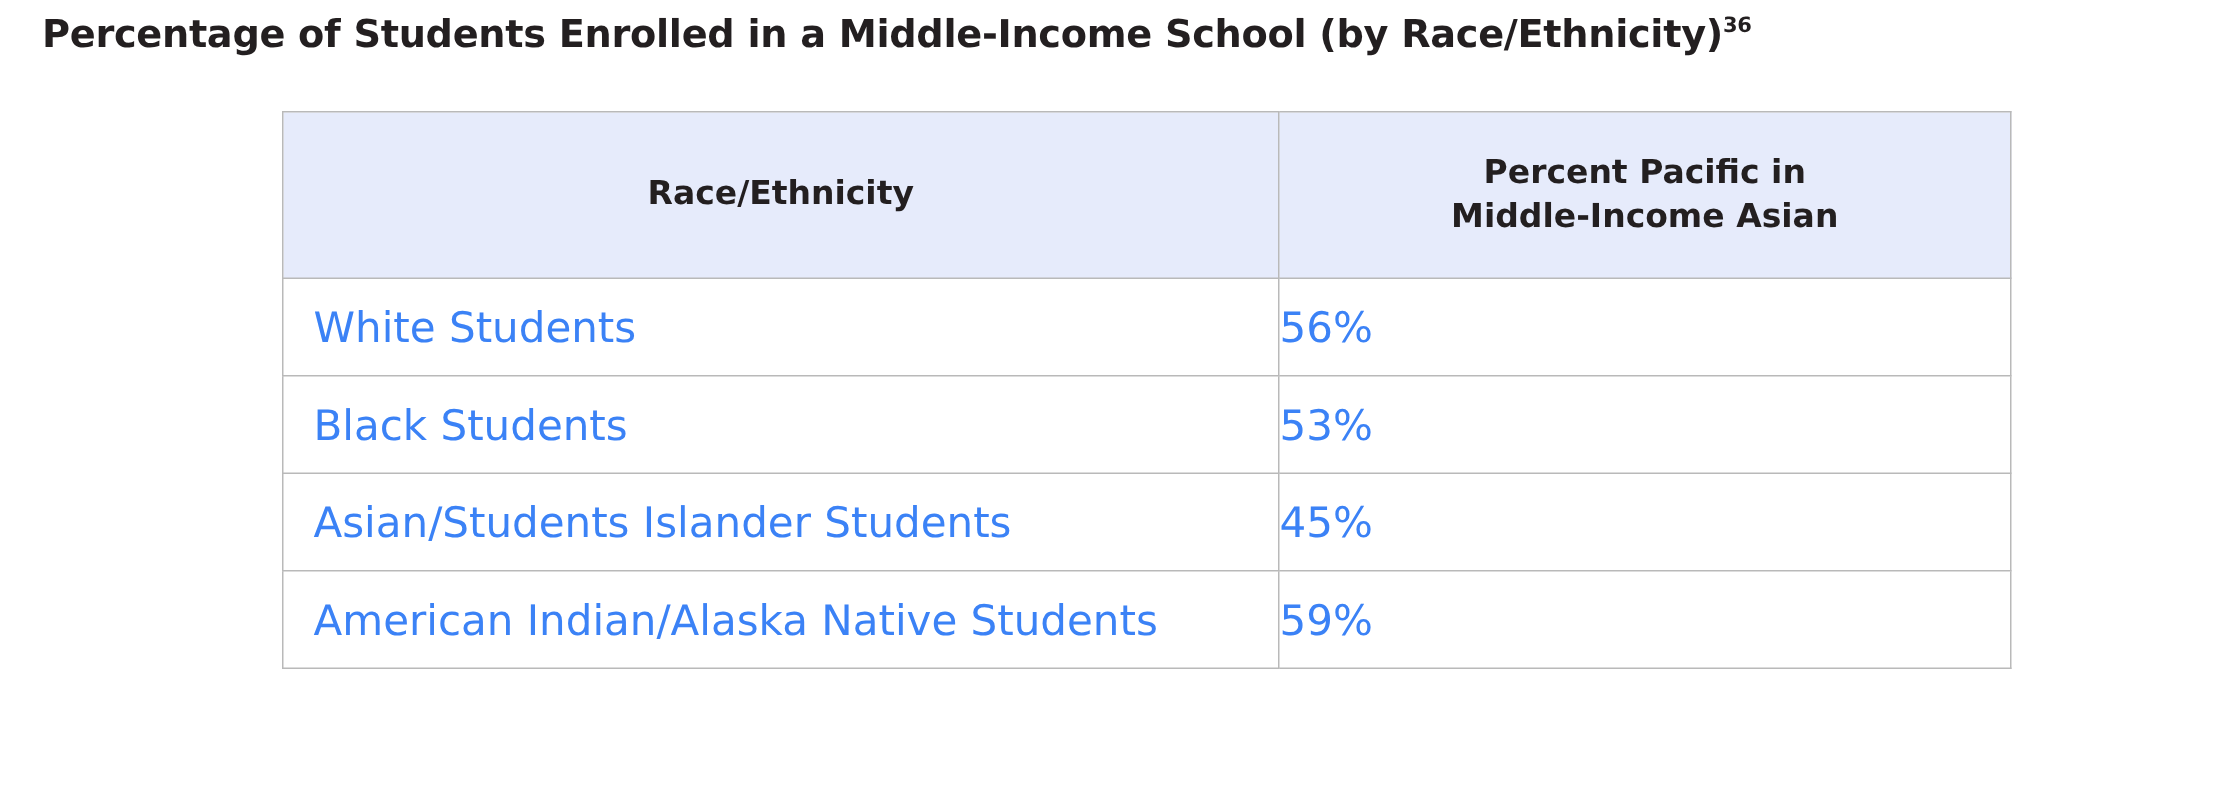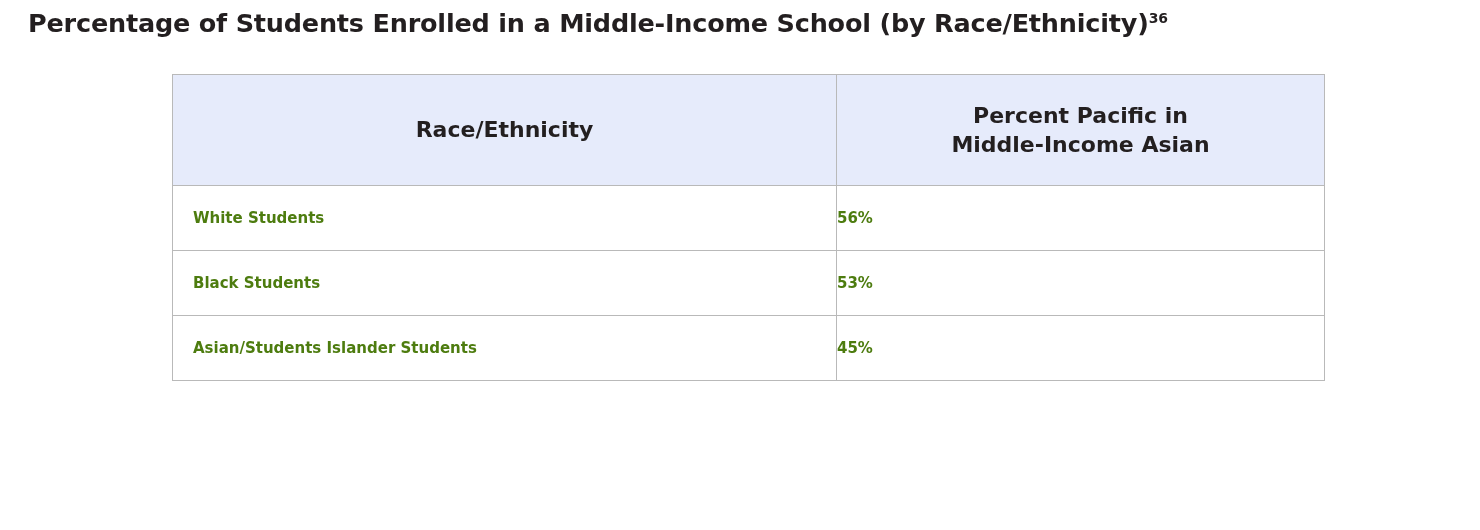--- a/index.html
+++ b/index.html
@@ -30,21 +30,21 @@
     white-space: nowrap;
     color: #231f20;
   }
   .title sup {
     font-size: 14px;
     vertical-align: super;
     font-weight: bold;
   }
   .table-wrap {
     position: absolute;
-    left: 172px;
+    left: 188px;
     top: 74px;
     width: 1150px;
   }
   table.data {
     border-collapse: collapse;
     width: 1150px;
     table-layout: fixed;
   }
   table.data th,
   table.data td {
@@ -58,23 +58,23 @@
     font-weight: bold;
     color: #231f20;
     height: 110px;
     text-align: center;
     line-height: 1.33;
   }
   thead th.col-race { width: 663px; }
   thead th.col-pct  { width: 487px; }
   tbody td {
     height: 64px;
-    font-size: 15px;
-    font-weight: bold;
-    color: #4d7c0f;
+    font-size: 28px;
+    font-weight: normal;
+    color: #3b82f6;
   }
   tbody td.race {
     text-align: left;
     padding-left: 20px;
   }
   tbody td.pct {
     text-align: left;
   }
   .hdr-line { display: block; }
 </style>
@@ -106,17 +106,21 @@
           <td class="pct">56%</td>
         </tr>
         <tr>
           <td class="race">Black Students</td>
           <td class="pct">53%</td>
         </tr>
         <tr>
           <td class="race">Asian/Students Islander Students</td>
           <td class="pct">45%</td>
         </tr>
+        <tr>
+          <td class="race">American Indian/Alaska Native Students</td>
+          <td class="pct">59%</td>
+        </tr>
       </tbody>
     </table>
   </div>
 
 </div>
 
 </body></html>

